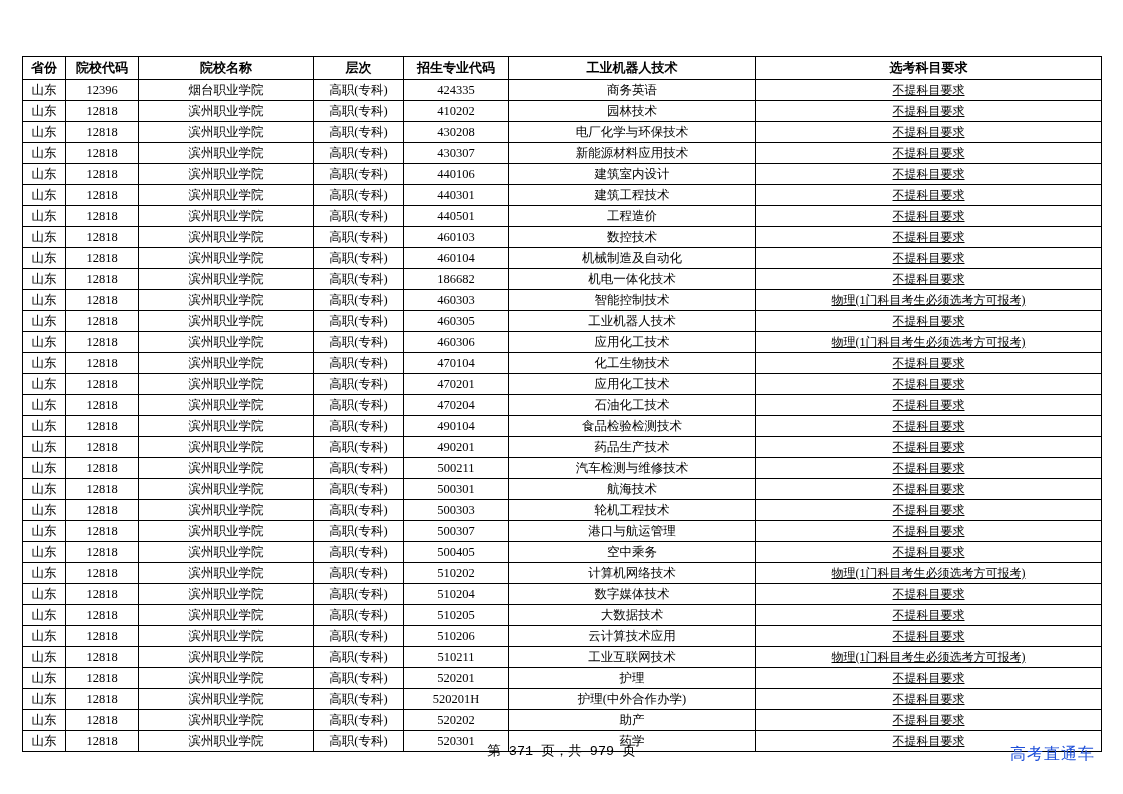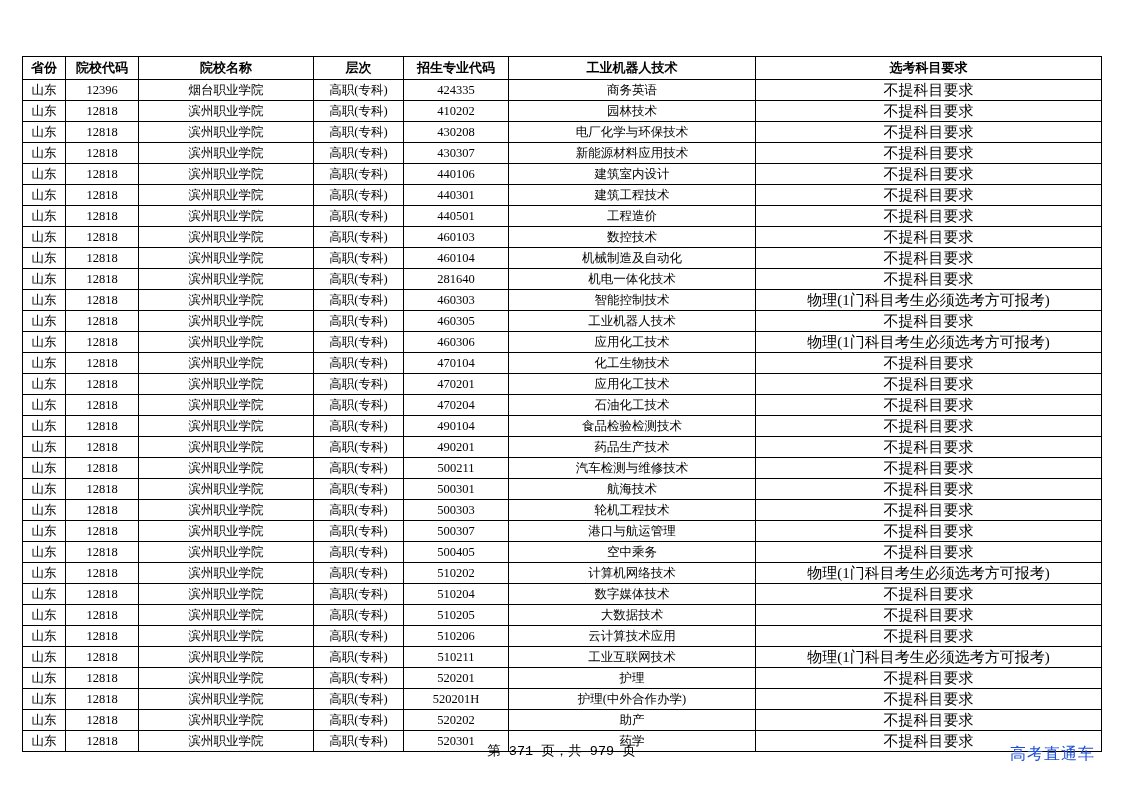--- a/index.html
+++ b/index.html
@@ -53,21 +53,21 @@
   col.c-code     { width: 73px; }
   col.c-school   { width: 175px; }
   col.c-level    { width: 90px; }
   col.c-majorcode{ width: 105px; }
   col.c-majorname{ width: 247px; }
   col.c-subject  { width: 346px; }
 
   td.province, td.code, td.level, td.majorcode { font-size: 12.5px; }
   td.school { font-size: 12.5px; }
   td.majorname { font-size: 12.5px; }
-  td.subject { font-size: 15px; }
+  td.subject { font-size: 12px; text-decoration: underline; }
 
   .footer {
     position: absolute;
     left: 0;
     top: 742px;
     width: 1123px;
     text-align: center;
     font-size: 13.5px;
     font-family: Liberation Mono, monospace;
   }
@@ -187,21 +187,21 @@
           <td class="level">高职(专科)</td>
           <td class="majorcode">460104</td>
           <td class="majorname">机械制造及自动化</td>
           <td class="subject">不提科目要求</td>
         </tr>
       <tr>
           <td class="province">山东</td>
           <td class="code">12818</td>
           <td class="school">滨州职业学院</td>
           <td class="level">高职(专科)</td>
-          <td class="majorcode">281640</td>
+          <td class="majorcode">186682</td>
           <td class="majorname">机电一体化技术</td>
           <td class="subject">不提科目要求</td>
         </tr>
       <tr>
           <td class="province">山东</td>
           <td class="code">12818</td>
           <td class="school">滨州职业学院</td>
           <td class="level">高职(专科)</td>
           <td class="majorcode">460303</td>
           <td class="majorname">智能控制技术</td>

